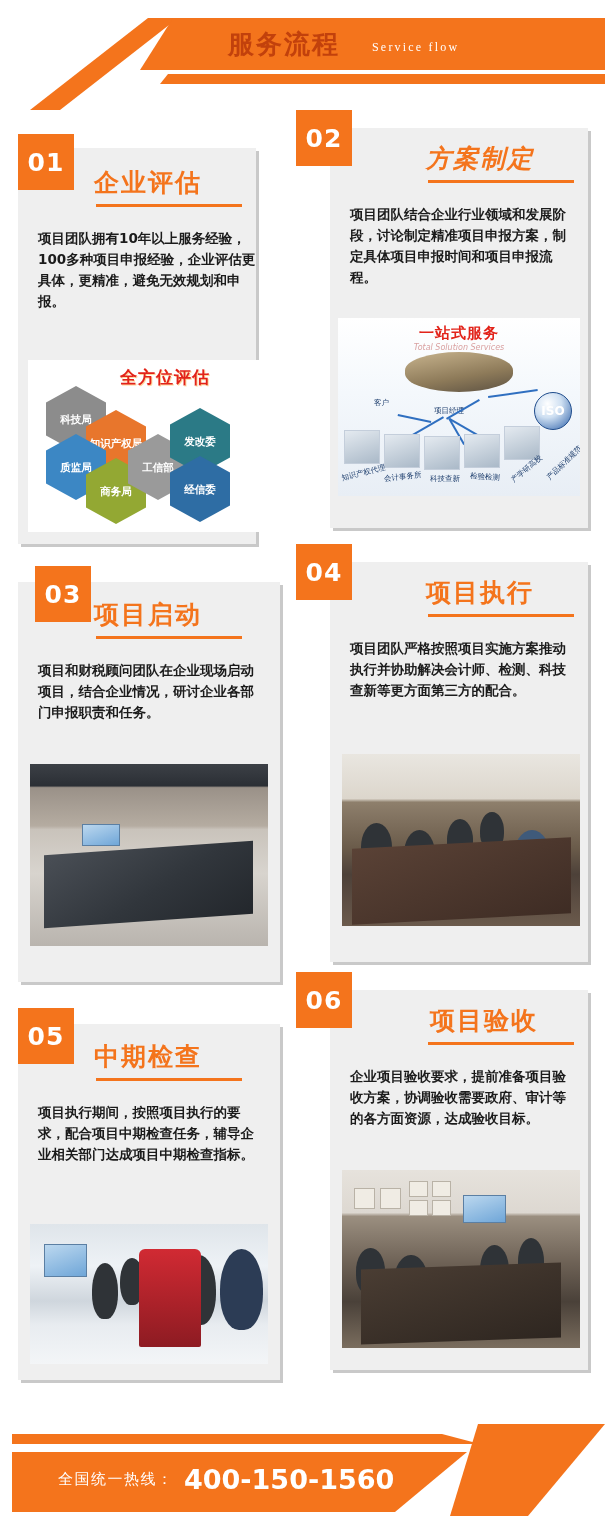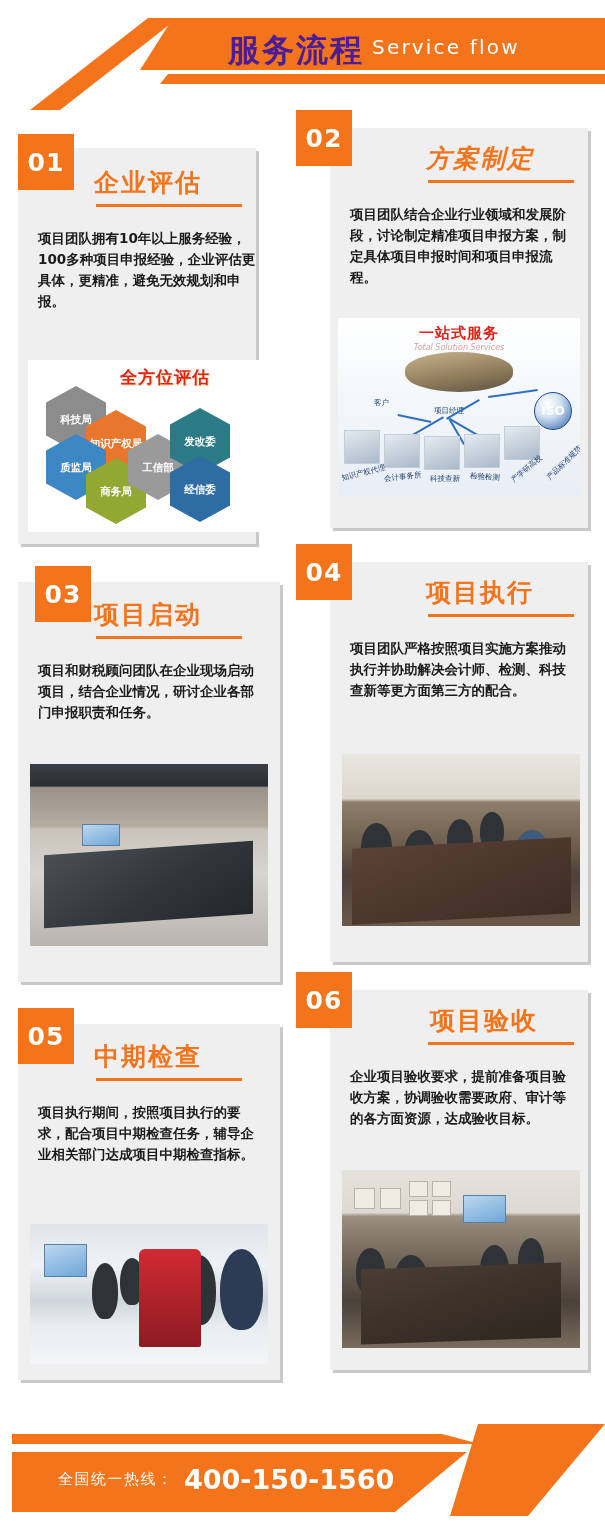--- a/index.html
+++ b/index.html
@@ -22,28 +22,29 @@
     position: absolute; left: 0; top: 74px; width: 605px; height: 10px;
     background: #F4741C;
     clip-path: polygon(168px 0, 605px 0, 605px 10px, 160px 10px);
   }
   .hdr-wedge {
     position: absolute; left: 0; top: 18px; width: 220px; height: 92px;
     background: #F4741C;
     clip-path: polygon(148px 0, 178px 0, 60px 92px, 30px 92px);
   }
   .hdr-title {
-    position: absolute; left: 228px; top: 33px;
-    font-size: 32px; font-weight: 700; color: #4c1d95; letter-spacing: 2px;
+    position: absolute; left: 228px; top: 27px;
+    font-size: 26px; font-weight: 700; color: #c2410c; letter-spacing: 2px;
     line-height: 34px;
   }
   .hdr-sub {
     position: absolute; left: 372px; top: 36px;
-    font-size: 20px; color: #ffffff; letter-spacing: 2.2px; line-height: 22px;
+    font-size: 12px; color: #ffffff; letter-spacing: 2.2px; line-height: 22px;
     font-weight: 400;
+    font-family: Liberation Serif, serif;
   }
 
   
   .card {
     position: absolute;
     background: #EFEFEF;
     box-shadow: 3px 3px 0 0 #C9C9C9;
   }
   .card .badge {
     position: absolute;

